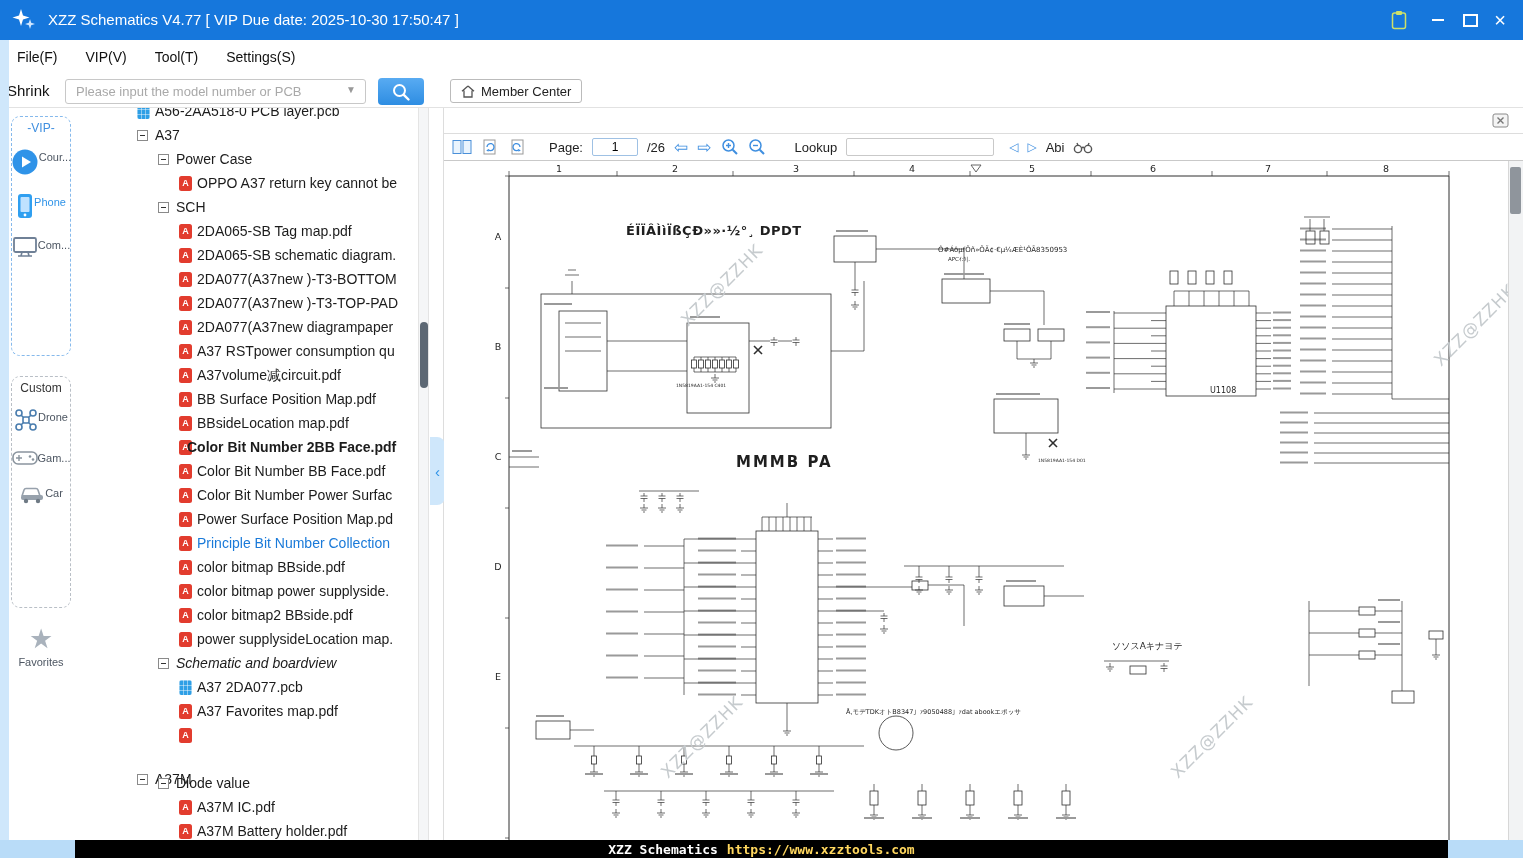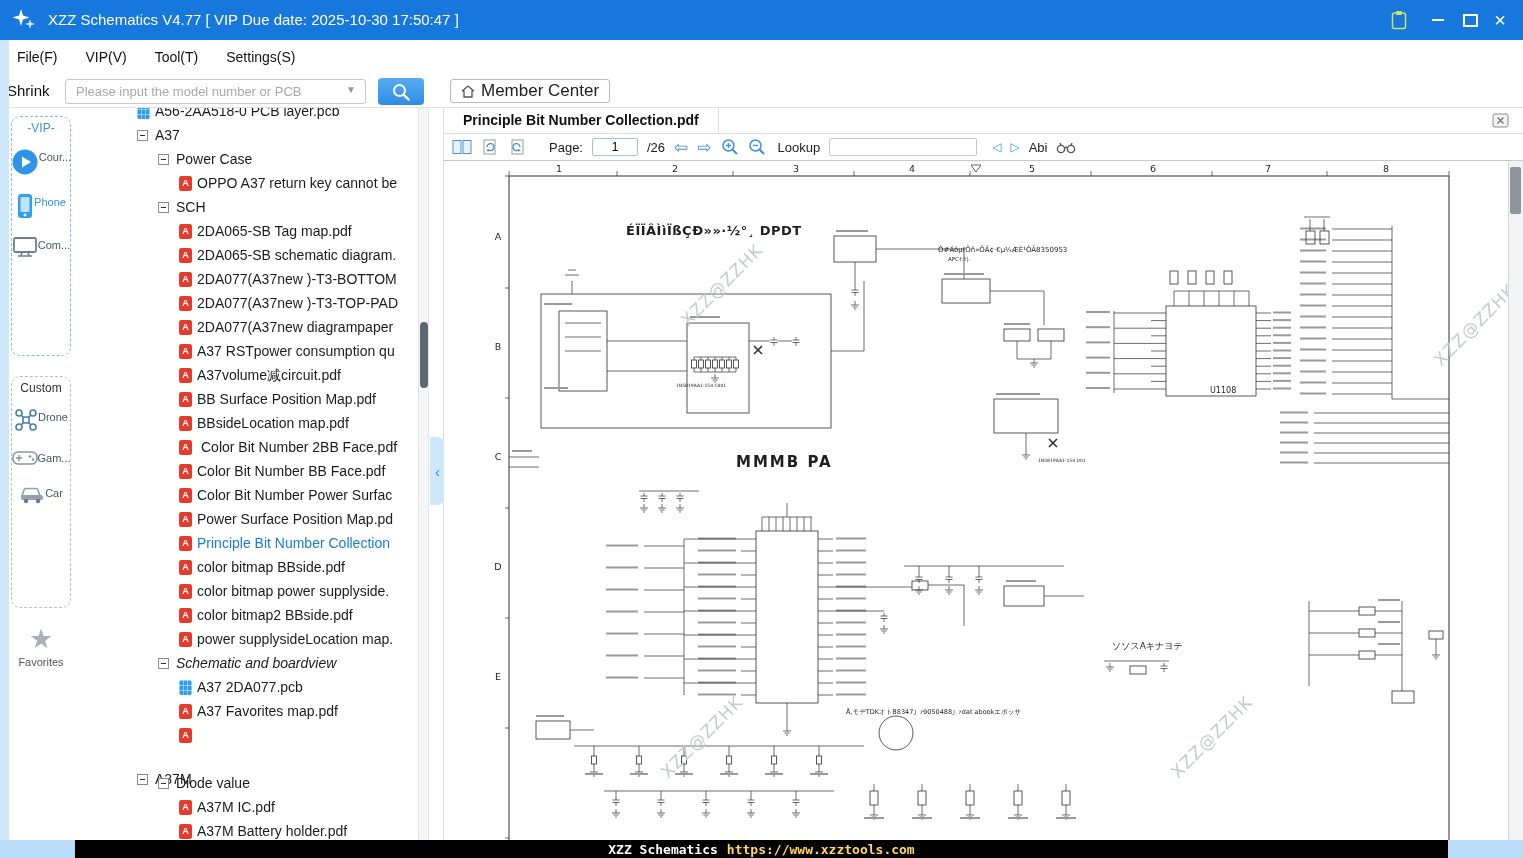--- a/index.html
+++ b/index.html
@@ -18,21 +18,21 @@
 
 
 #menubar{position:absolute;left:0;top:40px;width:100%;height:34px;background:#fff;display:flex;align-items:center;padding-left:17px;gap:28px}
 .menu-item{font-size:14px;color:#111;cursor:pointer}
 #searchrow{position:absolute;left:0;top:74px;width:100%;height:34px;background:#fff;border-bottom:1px solid #e2e2e2}
 #shrink{position:absolute;left:7px;top:8px;font-size:15px;color:#111;cursor:pointer}
 #model-input{position:absolute;left:65px;top:5px;width:301px;height:25px;border:1px solid #c8c8c8;border-radius:3px;padding:0 26px 0 10px;font-size:13px;color:#333;outline:none}
 #model-input::placeholder{color:#a9a9a9}
 #combo-chevron{position:absolute;left:346px;top:10px;color:#999;font-size:10px;pointer-events:none}
 #search-btn{position:absolute;left:378px;top:4px;width:46px;height:27px;border:none;border-radius:4px;background:linear-gradient(#58abf2,#2e8de2);display:flex;align-items:center;justify-content:center;cursor:pointer}
-#member-btn{position:absolute;left:450px;top:5px;height:24px;padding:0 10px;border:1px solid #bbb;border-radius:3px;background:#fff;display:flex;align-items:center;gap:6px;font-size:17px;color:#222;cursor:pointer}
+#member-btn{position:absolute;left:450px;top:5px;height:24px;padding:0 10px;border:1px solid #bbb;border-radius:3px;background:#fff;display:flex;align-items:center;gap:6px;font-size:13px;color:#222;cursor:pointer}
 
 
 #leftrail{position:absolute;left:0;top:40px;width:9px;height:800px;background:#cfe7fb}
 #sidebar{position:absolute;left:9px;top:108px;width:66px;height:732px;background:#fff}
 .group{position:absolute;left:2px;width:60px;border-radius:9px;display:flex;flex-direction:column;align-items:center}
 .group.vip{top:8px;height:240px;border:1px dashed #85b9ec}
 .group.custom{top:268px;height:232px;border:1px dashed #b9bfc6}
 .group-label{font-size:12px;margin-top:4px}
 .vip .group-label{color:#3f8fe0}
 .custom .group-label{color:#333}
@@ -265,21 +265,21 @@
         <div class="tree-row" style="top: 280px;">
           <span class="ficon pdf" style="left: 104px;">A</span>
           <span class="tlabel" style="left: 122px;">BB Surface Position Map.pdf</span>
         </div>
         <div class="tree-row" style="top: 304px;">
           <span class="ficon pdf" style="left: 104px;">A</span>
           <span class="tlabel" style="left: 122px;">BBsideLocation map.pdf</span>
         </div>
         <div class="tree-row" style="top: 328px;">
           <span class="ficon pdf" style="left: 104px;">A</span>
-          <span class="tlabel" style="left: 126px;">Color Bit Number 2BB Face.pdf</span>
+          <span class="tlabel" style="left: 112px; font-weight: bold;">Color Bit Number 2BB Face.pdf</span>
         </div>
         <div class="tree-row" style="top: 352px;">
           <span class="ficon pdf" style="left: 104px;">A</span>
           <span class="tlabel" style="left: 122px;">Color Bit Number BB Face.pdf</span>
         </div>
         <div class="tree-row" style="top: 376px;">
           <span class="ficon pdf" style="left: 104px;">A</span>
           <span class="tlabel" style="left: 122px;">Color Bit Number Power Surfac</span>
         </div>
         <div class="tree-row" style="top: 400px;">
@@ -339,21 +339,20 @@
           <span class="tlabel" style="left: 122px;">A37M Battery holder.pdf</span>
         </div>
       </div>
     </div>
   <div id="tree-scroll"></div>
   <div id="tree-thumb"></div>
   <div id="vdivider"></div>
   <div id="collapse-handle">‹</div>
 
   <div id="tabrow">
-    <div id="tab-active">Principle Bit Number Collection.pdf</div>
     <span id="tab-close">
       <svg width="17" height="15" viewBox="0 0 17 15">
           <rect x="1" y="1" width="15" height="13" rx="2" stroke="#8a8a8a" fill="#f4f4f4"></rect>
           <path d="M5.5 4.5 L11.5 10.5 M11.5 4.5 L5.5 10.5" stroke="#777" stroke-width="1.4"></path>
         </svg>
     </span>
   </div>
 
   <div id="toolbar">
     <span class="tbtn">
@@ -388,21 +387,21 @@
           <path d="M5 7.5 H10 M7.5 5 V10" stroke="#3f8fe0" stroke-width="1.4"></path>
         </svg>
       </span>
     <span class="tbtn">
         <svg width="18" height="18" viewBox="0 0 18 18">
           <circle cx="7.5" cy="7.5" r="5.5" stroke="#3f8fe0" fill="none" stroke-width="1.5"></circle>
           <path d="M11.7 11.7 L16 16" stroke="#3f8fe0" stroke-width="2"></path>
           <path d="M5 7.5 H10" stroke="#3f8fe0" stroke-width="1.4"></path>
         </svg>
       </span>
-    <span class="tlabel2" style="margin-left:3px">Lookup</span>
+    <span class="tlabel2" style="margin-left:20px">Lookup</span>
     <input id="lookup-input" style="">
     <span class="tri-glyph" style="margin-left:6px">◁</span>
     <span class="tri-glyph">▷</span>
     <span id="abi">Abi</span>
     <span class="tbtn">
         <svg width="20" height="14" viewBox="0 0 20 14">
           <circle cx="5" cy="9" r="3.6" stroke="#555" fill="none" stroke-width="1.4"></circle>
           <circle cx="15" cy="9" r="3.6" stroke="#555" fill="none" stroke-width="1.4"></circle>
           <path d="M8.6 8 Q10 6.5 11.4 8 M4 3 L5 5.5 M16 3 L15 5.5" stroke="#555" fill="none" stroke-width="1.4"></path>
         </svg>

